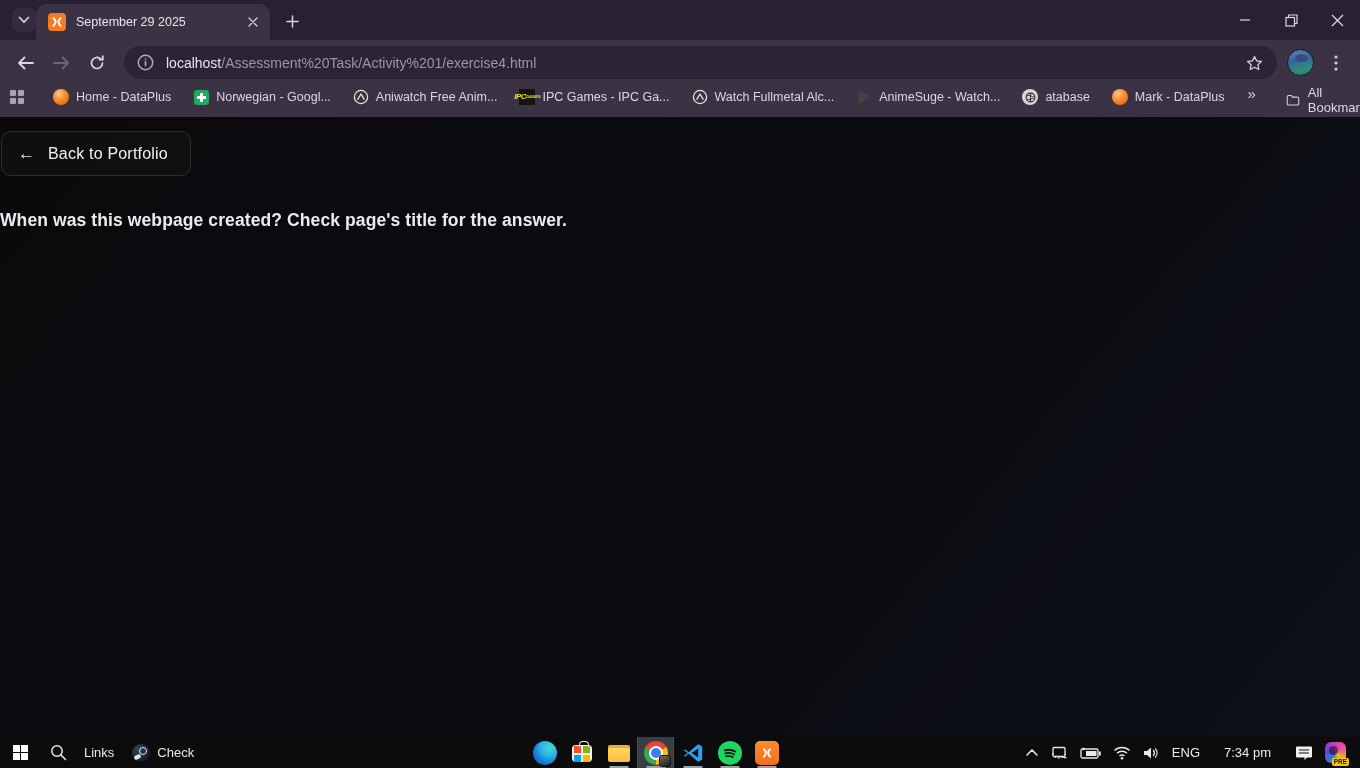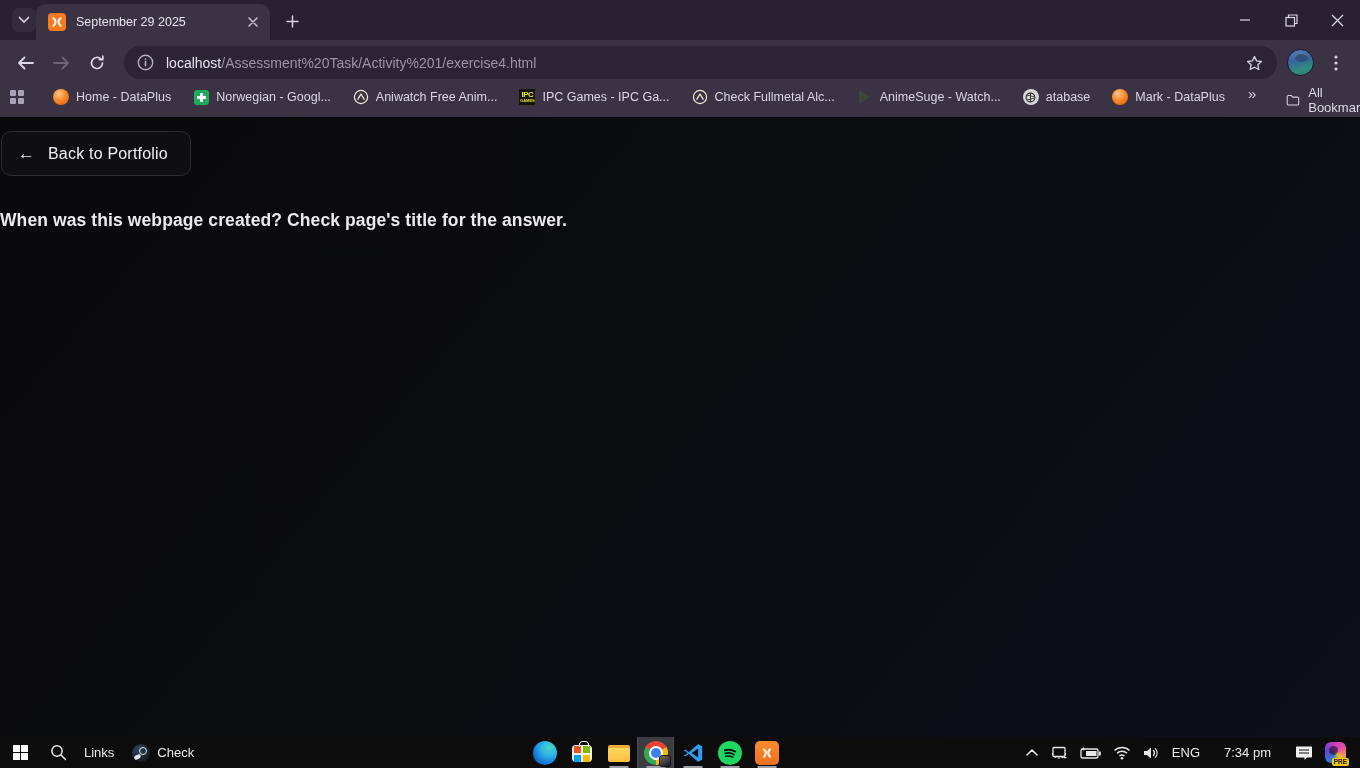--- a/index.html
+++ b/index.html
@@ -45,21 +45,21 @@
   .allbm { display:flex; align-items:center; padding:0 6px; }
   .allbm-label { margin-left:8px; font-size:13px; color:#ded9e4; }
 
   
   .ico-sphere { width:16px; height:16px; border-radius:50%; background:radial-gradient(circle at 38% 30%, #ffc992 0%, #fb9030 40%, #e86f14 75%, #c25708 100%); }
   .ico-sheet { width:15px; height:15px; border-radius:3px; background:#1faa5f; display:flex; align-items:center; justify-content:center; }
   .ico-sheet::after { content:""; width:9px; height:9px; background:
       linear-gradient(#fff,#fff) center/9px 3px no-repeat,
       linear-gradient(#fff,#fff) center/3px 9px no-repeat; }
   .ico-play { width:0; height:0; border-left:11px solid #3e4539; border-top:7px solid transparent; border-bottom:7px solid transparent; }
-  .ico-ipc { width:16px; height:16px; background:#15150d; display:flex; flex-direction:column; align-items:center; justify-content:center; line-height:1; }
+  .ico-ipc { width:16px; height:16px; background:#15150d; display:flex; flex-direction:row; align-items:center; justify-content:center; line-height:1;font-style:italic; }
   .ico-ipc .l1 { color:#e8e12c; font-size:8px; font-weight:bold; letter-spacing:-0.5px; }
   .ico-ipc .l2 { color:#e8e12c; font-size:4px; font-weight:bold; }
   .ico-knot { width:16px; height:16px; border-radius:50%; background:#d7d7d7; display:flex; align-items:center; justify-content:center; }
 
   
   .page { position:absolute; left:0; top:117px; width:1360px; height:620px; background:linear-gradient(130deg,#0a0a0d 0%,#0b0c11 55%,#0d1019 100%); }
   .back-btn { position:absolute; left:1px; top:14px; height:45px; display:flex; align-items:center; gap:13px; padding:0 22px 0 16px; background:rgba(255,255,255,0.025); border:1px solid #2c2c31; border-radius:10px; }
   .back-arrow { color:#e9e7ee; font-size:17px; }
   .back-label { color:#f2f0f5; font-size:16px; font-weight:normal; letter-spacing:.2px; }
   .question { position:absolute; left:0; top:93px; color:#eceaef; font-size:17.5px; font-weight:bold; letter-spacing:.1px; }
@@ -236,21 +236,21 @@
       </span>
       <span class="bm-label">IPC Games - IPC Ga...</span>
     </div>
     <div class="bm-item">
       <span class="bm-icon">
         <svg width="16" height="16" viewBox="0 0 16 16">
             <circle cx="8" cy="8" r="6.6" fill="none" stroke="#efe9d8" stroke-width="1.2"></circle>
             <path d="M4.6 10.6 L8 5 L11.4 10.6" fill="none" stroke="#efe9d8" stroke-width="1.3" stroke-linejoin="round"></path>
           </svg>
       </span>
-      <span class="bm-label">Check Fullmetal Alc...</span>
+      <span class="bm-label">Watch Fullmetal Alc...</span>
     </div>
     <div class="bm-item">
       <span class="bm-icon">
           <span class="ico-play"></span>
         </span>
       <span class="bm-label">AnimeSuge - Watch...</span>
     </div>
     <div class="bm-item">
       <span class="bm-icon">
         <span class="ico-knot">

